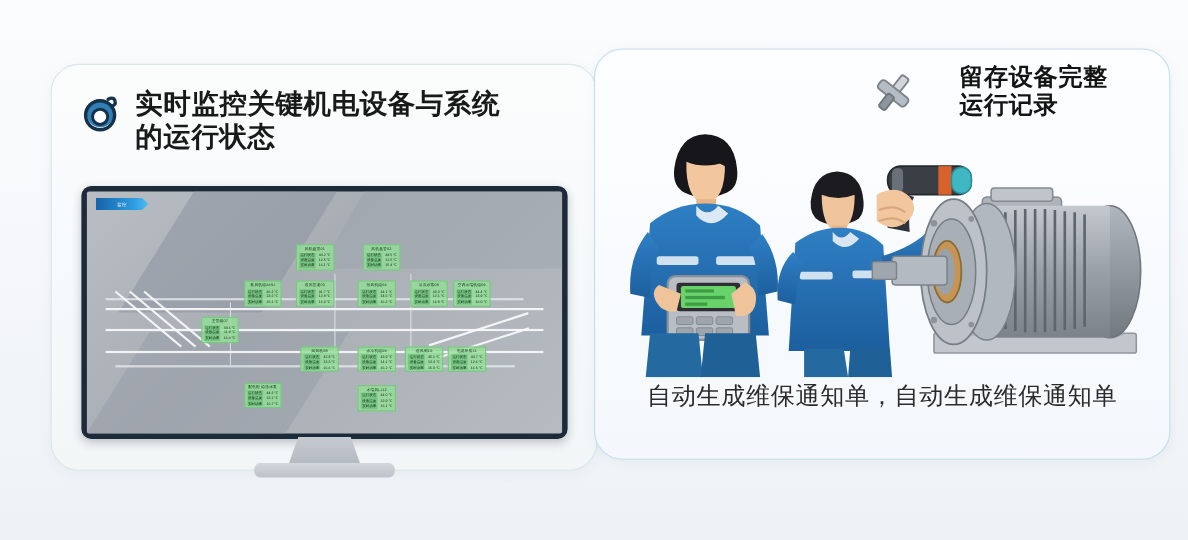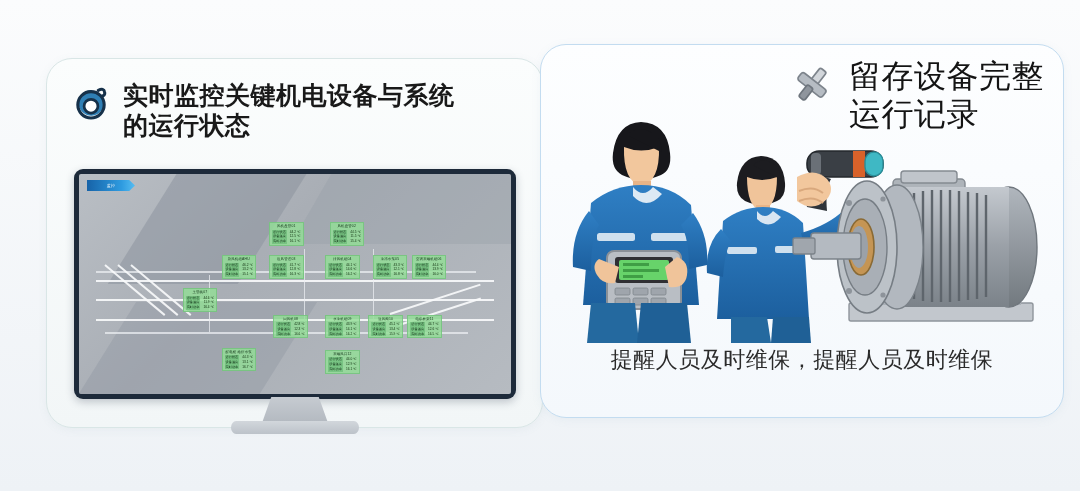--- a/index.html
+++ b/index.html
@@ -77,22 +77,22 @@
   }
   #stand-base{
     position:absolute;left:50%;transform:translateX(-50%);top:252px;width:128px;height:13px;
     background:linear-gradient(180deg,#d2d7dc 0%,#bcc2c9 100%);border-radius:7px/9px;
   }
 
   
   #right-head{position:absolute;left:248px;top:12px;display:flex;align-items:flex-start;gap:14px;}
   #hammer-icon{flex:0 0 auto;width:46px;height:46px;margin-top:4px;}
   #right-title{
-    font-size:32px;line-height:1.2;font-weight:normal;color:#141414;
-    letter-spacing:.5px;white-space:pre-line;
+    font-size:22px;line-height:1.2;font-weight:bold;color:#141414;
+    letter-spacing:.5px;white-space:pre-line;margin-left:23px;
   }
   #right-caption{
     position:absolute;left:0;right:0;top:300px;text-align:center;
     font-size:22px;color:#2b2b2b;letter-spacing:.5px;
   }
 
   
   #illustration{position:absolute;left:20px;top:46px;width:500px;height:252px;}
 </style>
 </head>
@@ -485,15 +485,15 @@
           <rect x="304" y="61" width="18" height="24" rx="9" fill="#3fb8c4" stroke="#2a8e99" stroke-width="1.4"></rect>
           <rect x="250" y="62" width="10" height="22" rx="4" fill="#6a7077"></rect>
           <path d="M252 82 q-10 20 -6 34 l20 4 q-2 -22 4 -32z" fill="#2f343a"></path>
           <path d="M236 86 q18 -10 30 2 q8 10 0 20 q-14 14 -30 2z" fill="#f2c79d"></path>
           <path d="M238 100 q14 -6 24 2" fill="none" stroke="#d9a87d" stroke-width="2"></path>
           <path d="M238 110 q14 -6 24 2" fill="none" stroke="#d9a87d" stroke-width="2"></path>
         </g>
       </svg>
     </div>
 
-    <div id="right-caption">提醒人员及时维保，提醒人员及时维保</div>
+    <div id="right-caption">自动生成维保通知单，自动生成维保通知单</div>
   </div>
 </div>
 
 </body></html>

